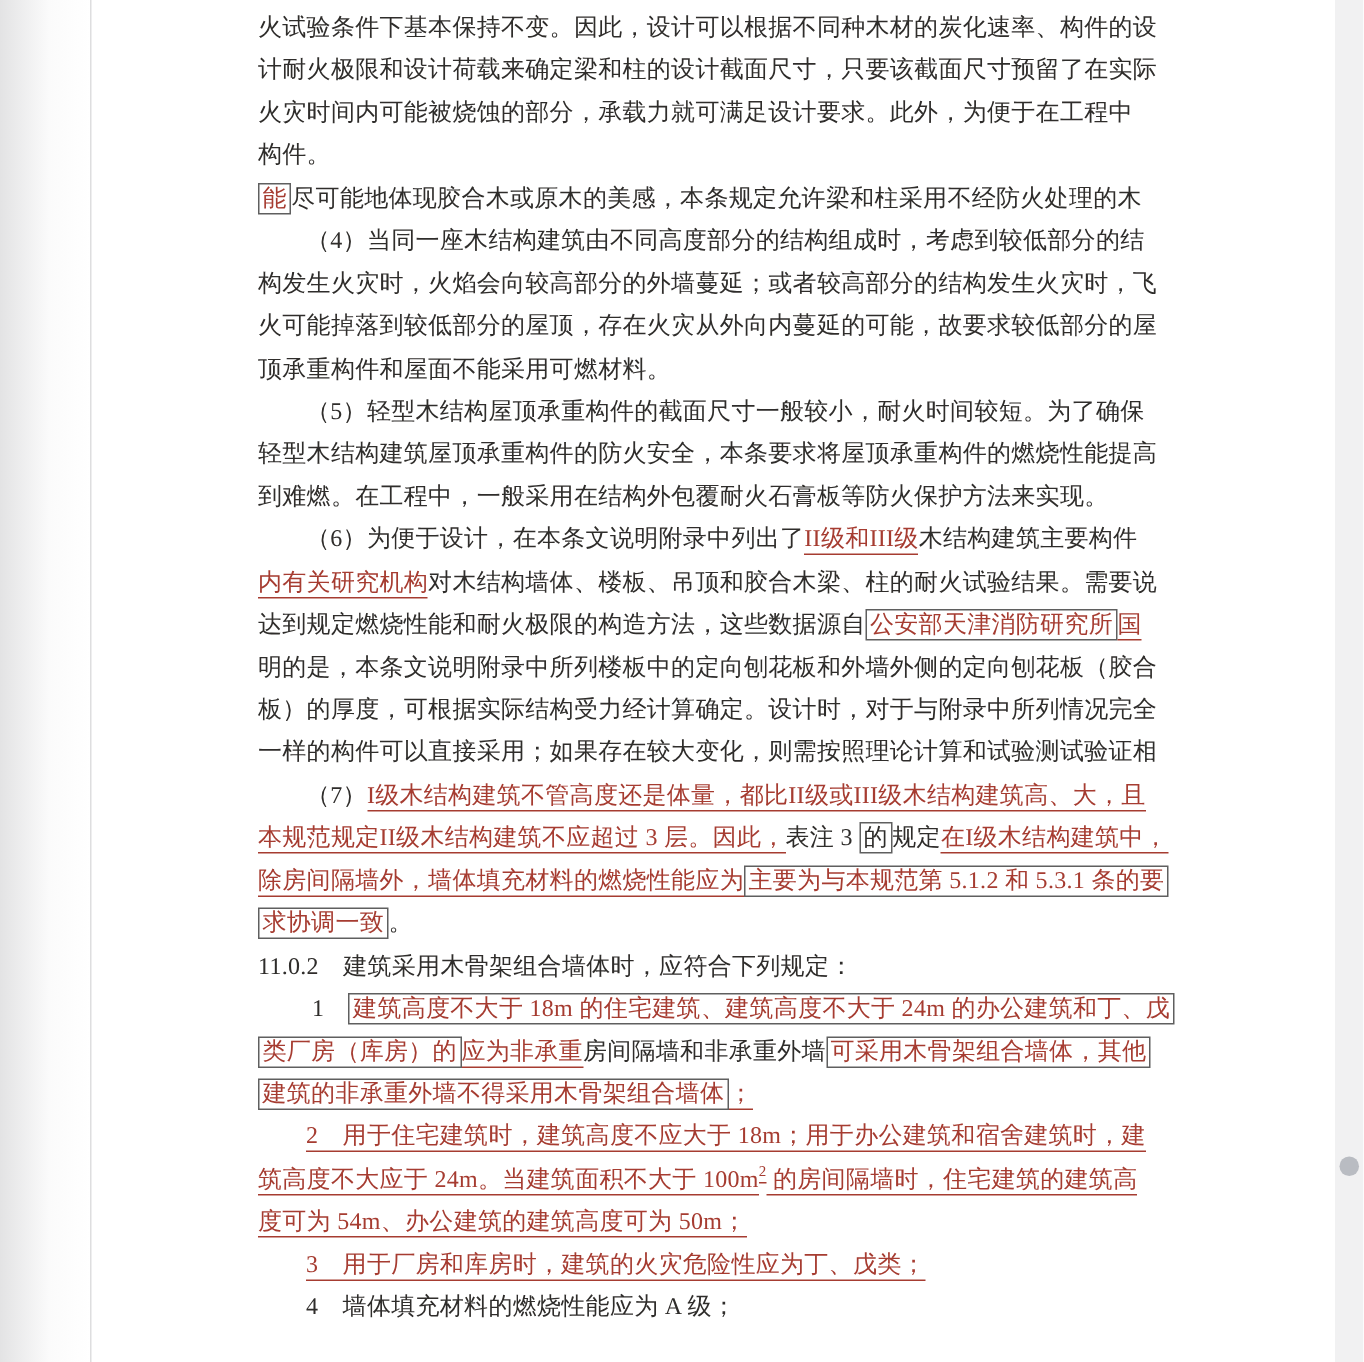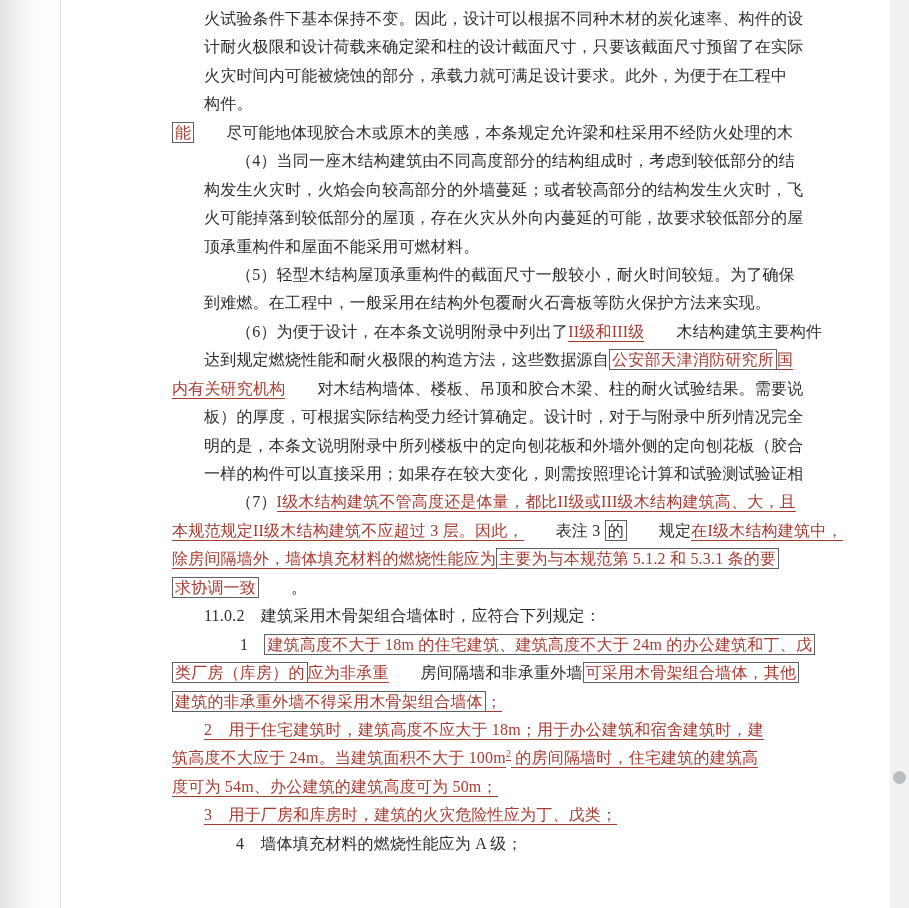--- a/index.html
+++ b/index.html
@@ -30,21 +30,21 @@
     position:absolute;left:3px;top:771px;width:13px;height:13px;
     border-radius:50%;background:var(--scroll-dot);cursor:pointer;
   }
   .page-text{
     position:absolute;left:172px;top:5px;width:586px;color:var(--ink);
   }
   .line{
     height:28.45px;line-height:28.45px;font-size:16px;white-space:nowrap;
   }
   .seg{letter-spacing:0.2px;}
-  .seg-b{color:var(--ink);margin-left:32px;}
+  .seg-b{color:var(--ink);}
   .seg-ru{
     color:var(--accent-red);
     border-bottom:1.5px solid var(--accent-red);
     padding-bottom:1px;
   }
   .seg-rb{
     color:var(--accent-red);
     border:1px solid var(--box-border);
     padding:1px 2px;
   }
@@ -64,26 +64,27 @@
       <div class="line"><span class="seg seg-b">火试验条件下基本保持不变。因此，设计可以根据不同种木材的炭化速率、构件的设</span></div>
       <div class="line"><span class="seg seg-b">计耐火极限和设计荷载来确定梁和柱的设计截面尺寸，只要该截面尺寸预留了在实际</span></div>
       <div class="line"><span class="seg seg-b">火灾时间内可能被烧蚀的部分，承载力就可满足设计要求。此外，为便于在工程中</span></div>
       <div class="line"><span class="seg seg-b">构件。</span></div>
       <div class="line"><span class="seg seg-rb">能</span><span class="seg seg-b">尽可能地体现胶合木或原木的美感，本条规定允许梁和柱采用不经防火处理的木</span></div>
       <div class="line" style="padding-left: 32px;"><span class="seg seg-b">（4）当同一座木结构建筑由不同高度部分的结构组成时，考虑到较低部分的结</span></div>
       <div class="line"><span class="seg seg-b">构发生火灾时，火焰会向较高部分的外墙蔓延；或者较高部分的结构发生火灾时，飞</span></div>
       <div class="line"><span class="seg seg-b">火可能掉落到较低部分的屋顶，存在火灾从外向内蔓延的可能，故要求较低部分的屋</span></div>
       <div class="line"><span class="seg seg-b">顶承重构件和屋面不能采用可燃材料。</span></div>
       <div class="line" style="padding-left: 32px;"><span class="seg seg-b">（5）轻型木结构屋顶承重构件的截面尺寸一般较小，耐火时间较短。为了确保</span></div>
+      <div class="line"><span class="seg seg-b">轻型木结构建筑屋顶承重构件的防火安全，本条要求将屋顶承重构件的燃烧性能提高</span></div>
       <div class="line"><span class="seg seg-b">到难燃。在工程中，一般采用在结构外包覆耐火石膏板等防火保护方法来实现。</span></div>
       <div class="line" style="padding-left: 32px;"><span class="seg seg-b">（6）为便于设计，在本条文说明附录中列出了</span><span class="seg seg-ru">II级和III级</span><span class="seg seg-b">木结构建筑主要构件</span></div>
+      <div class="line"><span class="seg seg-ru">内有关研究机构</span><span class="seg seg-b">对木结构墙体、楼板、吊顶和胶合木梁、柱的耐火试验结果。需要说</span></div>
       <div class="line"><span class="seg seg-b">达到规定燃烧性能和耐火极限的构造方法，这些数据源自</span><span class="seg seg-rb">公安部天津消防研究所</span><span class="seg seg-ru">国</span></div>
-      <div class="line"><span class="seg seg-ru">内有关研究机构</span><span class="seg seg-b">对木结构墙体、楼板、吊顶和胶合木梁、柱的耐火试验结果。需要说</span></div>
+      <div class="line"><span class="seg seg-b">明的是，本条文说明附录中所列楼板中的定向刨花板和外墙外侧的定向刨花板（胶合</span></div>
       <div class="line"><span class="seg seg-b">板）的厚度，可根据实际结构受力经计算确定。设计时，对于与附录中所列情况完全</span></div>
-      <div class="line"><span class="seg seg-b">明的是，本条文说明附录中所列楼板中的定向刨花板和外墙外侧的定向刨花板（胶合</span></div>
       <div class="line"><span class="seg seg-b">一样的构件可以直接采用；如果存在较大变化，则需按照理论计算和试验测试验证相</span></div>
       <div class="line" style="padding-left: 32px;"><span class="seg seg-b">（7）</span><span class="seg seg-ru">I级木结构建筑不管高度还是体量，都比II级或III级木结构建筑高、大，且</span></div>
       <div class="line"><span class="seg seg-ru">本规范规定II级木结构建筑不应超过 3 层。因此，</span><span class="seg seg-b">表注 3 </span><span class="seg seg-bb">的</span><span class="seg seg-b">规定</span><span class="seg seg-ru">在I级木结构建筑中，</span></div>
       <div class="line"><span class="seg seg-ru">除房间隔墙外，墙体填充材料的燃烧性能应为</span><span class="seg seg-rb">主要为与本规范第 5.1.2 和 5.3.1 条的要</span></div>
       <div class="line"><span class="seg seg-rb">求协调一致</span><span class="seg seg-b">。</span></div>
       <div class="line"><span class="seg seg-b">11.0.2　建筑采用木骨架组合墙体时，应符合下列规定：</span></div>
       <div class="line" style="padding-left: 36px;"><span class="seg seg-b">1　</span><span class="seg seg-rb">建筑高度不大于 18m 的住宅建筑、建筑高度不大于 24m 的办公建筑和丁、戊</span></div>
       <div class="line"><span class="seg seg-rb">类厂房（库房）的</span><span class="seg seg-ru">应为非承重</span><span class="seg seg-b">房间隔墙和非承重外墙</span><span class="seg seg-rb">可采用木骨架组合墙体，其他</span></div>
       <div class="line"><span class="seg seg-rb">建筑的非承重外墙不得采用木骨架组合墙体</span><span class="seg seg-ru">；</span></div>
       <div class="line" style="padding-left: 32px;"><span class="seg seg-ru">2　用于住宅建筑时，建筑高度不应大于 18m；用于办公建筑和宿舍建筑时，建</span></div>

